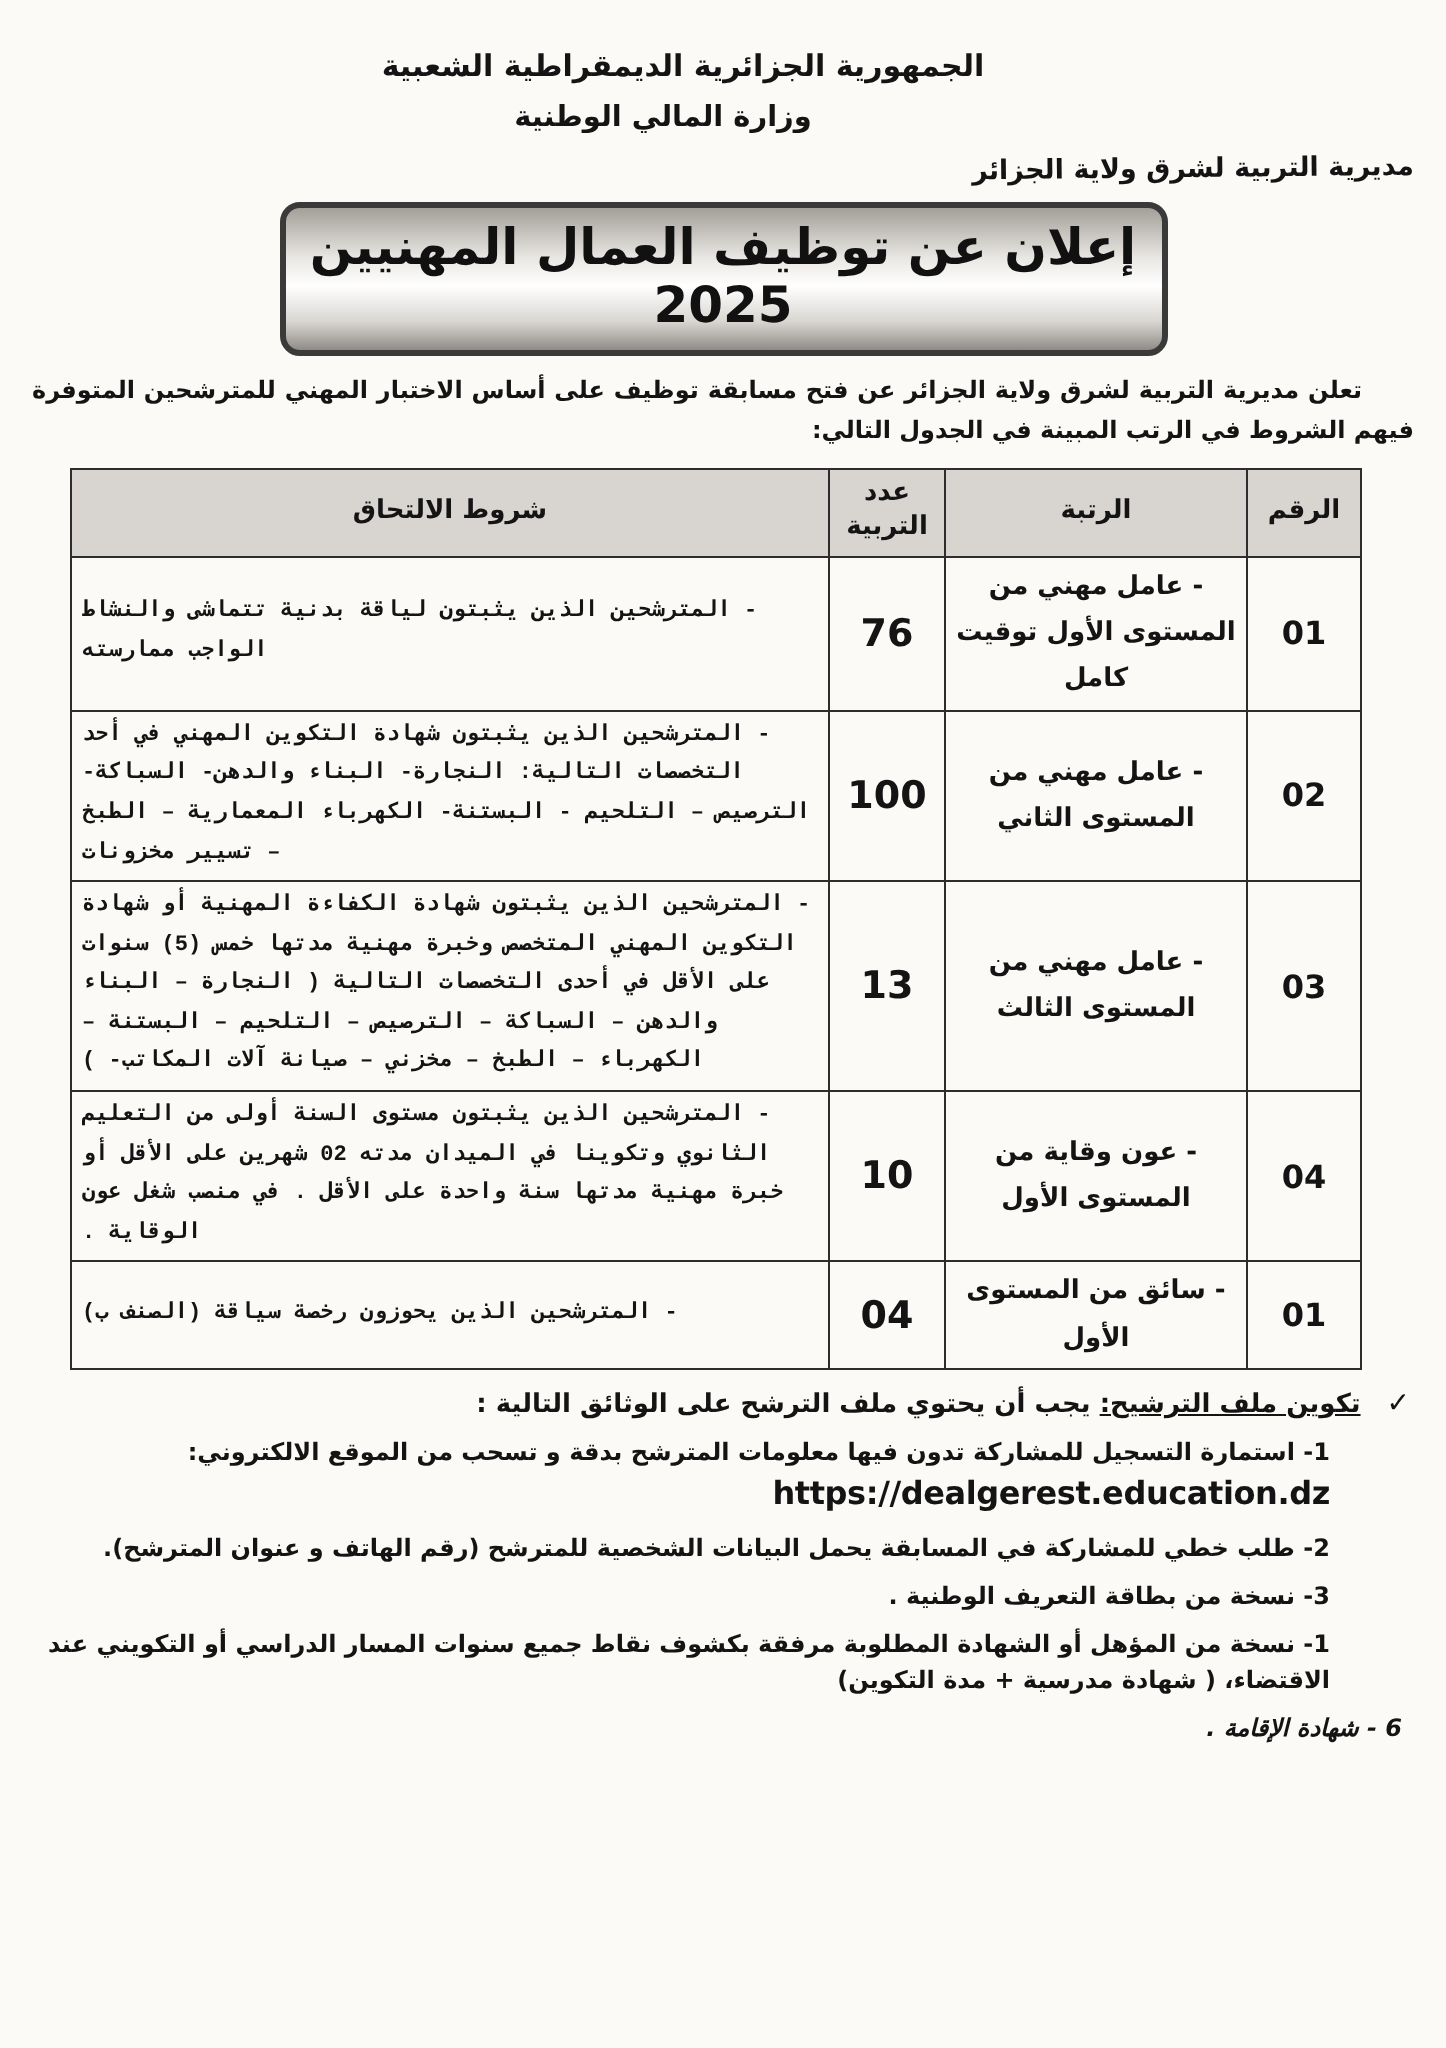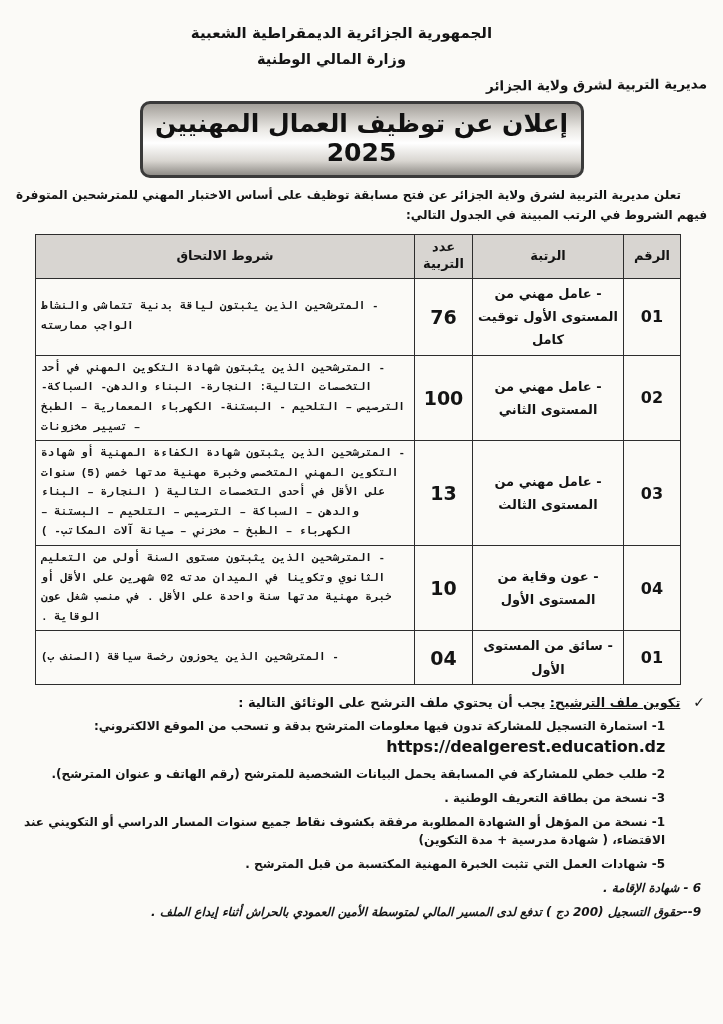--- a/index.html
+++ b/index.html
@@ -100,17 +100,15 @@
   </table>
 
   <div class="sec-head">
     <span class="check">✓</span><span class="underl">تكوين ملف الترشيح:</span><span> يجب أن يحتوي ملف الترشح على الوثائق التالية :</span>
   </div>
 
   <div class="doc-item indent-a"><span>1- استمارة التسجيل للمشاركة تدون فيها معلومات المترشح بدقة و تسحب من الموقع الالكتروني:</span> <span class="doc-url">https://dealgerest.education.dz</span></div>
   <div class="doc-item indent-a">2- طلب خطي للمشاركة في المسابقة يحمل البيانات الشخصية للمترشح (رقم الهاتف و عنوان المترشح).</div>
   <div class="doc-item indent-a">3- نسخة من بطاقة التعريف الوطنية .</div>
   <div class="doc-item indent-a">1- نسخة من المؤهل أو الشهادة المطلوبة مرفقة بكشوف نقاط جميع سنوات المسار الدراسي أو التكويني عند الاقتضاء، ( شهادة مدرسية + مدة التكوين)</div>
-  <div class="doc-item indent-a">5- شهادات العمل التي تثبت الخبرة المهنية المكتسبة من قبل المترشح .</div>
   <div class="doc-item indent-b">6 - شهادة الإقامة .</div>
-  <div class="doc-item indent-b">9--حقوق التسجيل (200 دج ) تدفع لدى المسير المالي لمتوسطة الأمين العمودي بالحراش أثناء إيداع الملف .</div>
 
 </div>
 
 </body></html>

